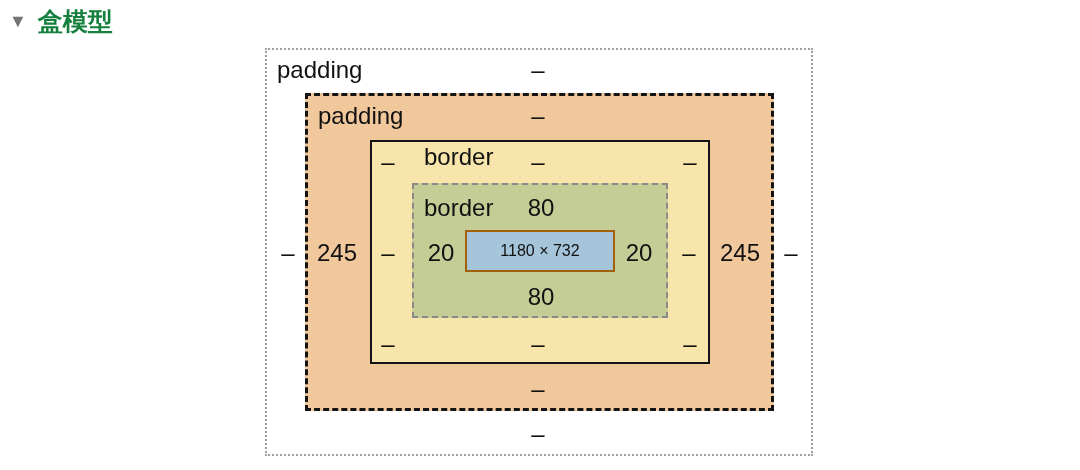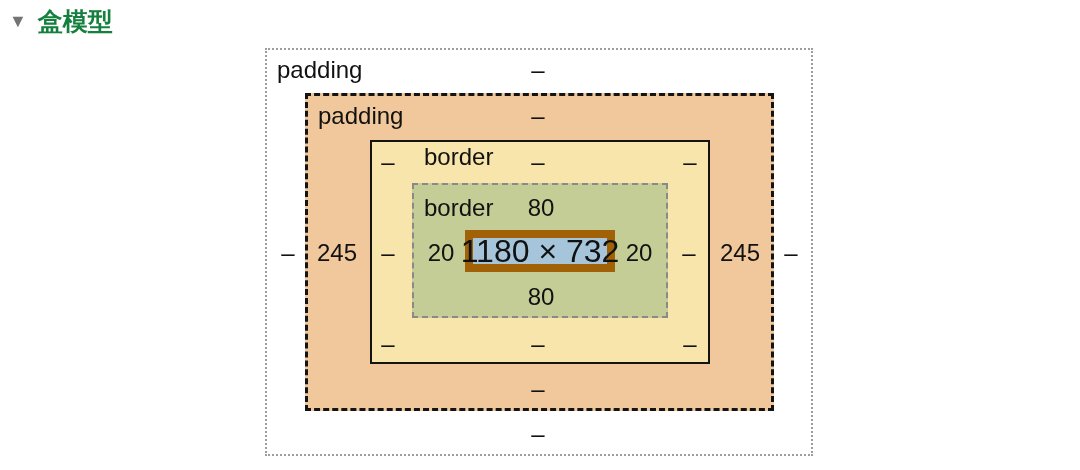--- a/index.html
+++ b/index.html
@@ -46,23 +46,23 @@
   .box-border {
     left: 370px; top: 140px; width: 340px; height: 224px;
     border: 2px solid #141414;
   }
   .box-padding {
     left: 412px; top: 183px; width: 256px; height: 135px;
     border: 2px dashed #8a8a8a;
   }
   .box-content {
     left: 465px; top: 230px; width: 150px; height: 42px;
-    border: 8px solid #a16207;
+    border: 2px solid #a16207;
     display: flex; align-items: center; justify-content: center;
-    font-size: 32px;
+    font-size: 16px;
     white-space: nowrap;
   }
   .v {
     position: absolute;
     transform: translate(-50%, -50%);
     font-size: 24px;
     line-height: 1;
     white-space: nowrap;
     color: #111;
   }

